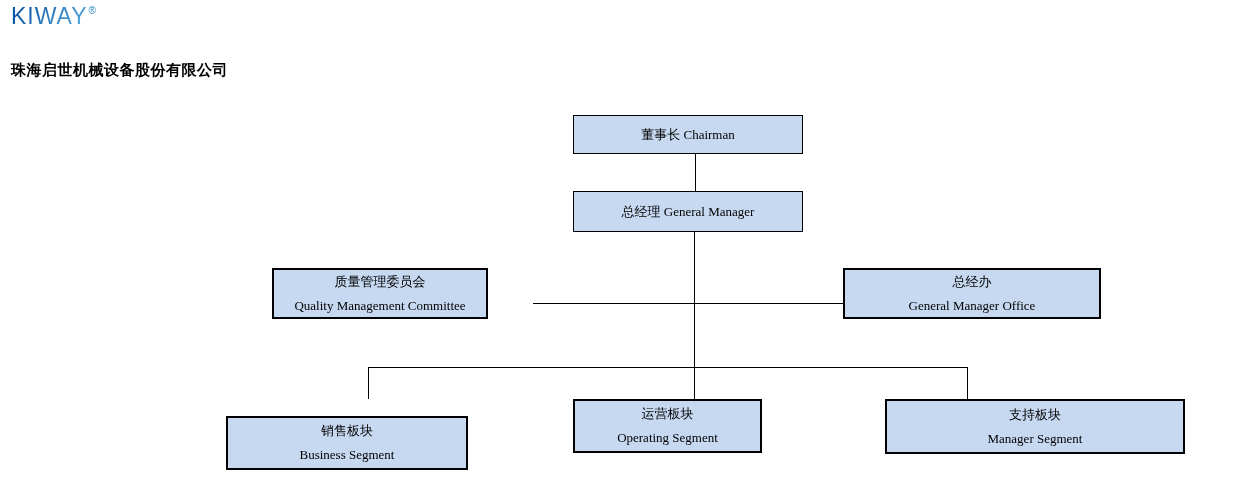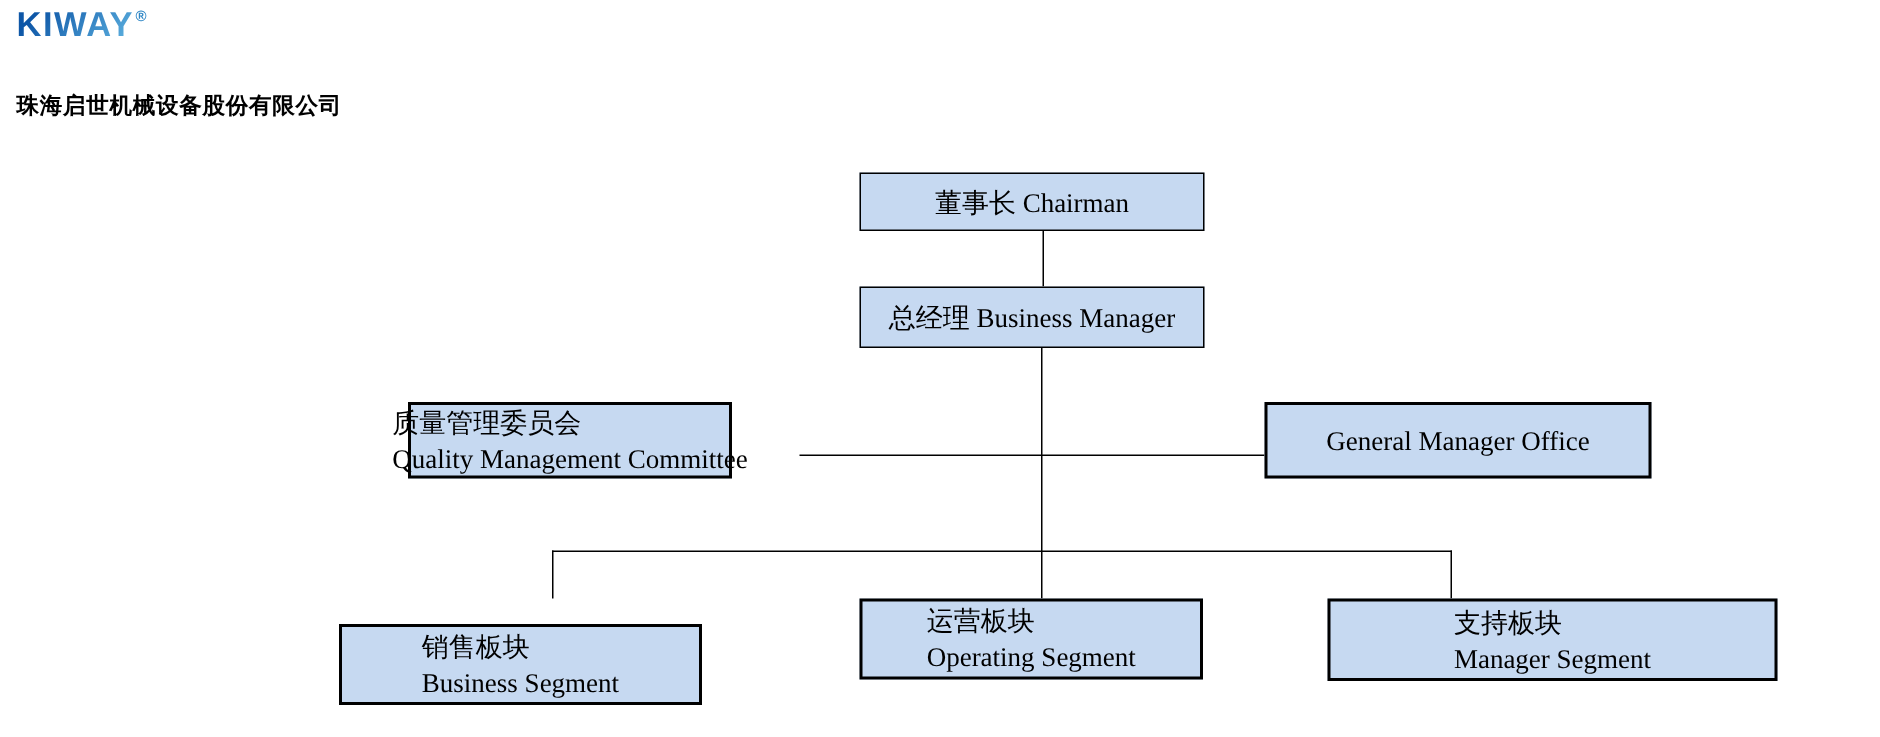--- a/index.html
+++ b/index.html
@@ -19,21 +19,21 @@
     height:491px;
     background:var(--background);
     overflow:hidden;
     font-family:"Liberation Serif", serif;
     color:var(--text);
   }
   
   .logo{
     position:absolute;left:11px;top:3px;
     font-family:"Liberation Sans", sans-serif;
-    font-weight:bold;
+    font-weight:normal;
     white-space:nowrap;
   }
   .logo-text{
     font-size:23px;
     letter-spacing:1px;
     background:linear-gradient(135deg, var(--logo-blue-dark) 20%, var(--logo-blue-light) 90%);
     -webkit-background-clip:text;
     background-clip:text;
     color:#1565ae;
   }
@@ -58,32 +58,32 @@
   }
   
   .node{
     position:absolute;
     box-sizing:border-box;
     background:var(--box-fill);
     border:1px solid var(--box-border);
     display:flex;
     align-items:center;
     justify-content:center;
-    text-align:left;
-    font-size:18px;
+    text-align:center;
+    font-size:13px;
   }
   .node.thick{border-width:2px;}
   .labelrow span{white-space:nowrap;}
   .two-line .zh,.two-line .en{line-height:24px;white-space:nowrap;}
   .n-chairman{left:573px;top:115px;width:230px;height:39px;}
   .n-gm{left:573px;top:191px;width:230px;height:41px;}
   .n-qmc{left:272px;top:268px;width:216px;height:51px;}
   .n-gmo{left:843px;top:268px;width:258px;height:51px;}
   .n-biz{left:226px;top:416px;width:242px;height:54px;}
-  .n-ops{left:573px;top:399px;width:229px;height:54px;}
+  .n-ops{left:573px;top:399px;width:189px;height:54px;}
   .n-sup{left:885px;top:399px;width:300px;height:55px;}
   
   .cline{position:absolute;background:var(--connector);}
   .v{width:1px;}
   .h{height:1px;}
 </style>
 </head>
 <body>
 
 <div class="page">
@@ -103,33 +103,34 @@
   <div class="node n-chairman">
     <div class="labelrow">
       <span>董事长</span>
       <span>Chairman</span>
     </div>
   </div>
 
   <div class="node n-gm">
     <div class="labelrow">
       <span>总经理</span>
-      <span>Business Manager</span>
+      <span>General Manager</span>
     </div>
   </div>
 
   <div class="node two-line thick n-qmc">
     <div>
       <div class="zh">质量管理委员会</div>
       <div class="en">Quality Management Committee</div>
     </div>
   </div>
 
   <div class="node two-line thick n-gmo">
     <div>
+      <div class="zh">总经办</div>
       <div class="en">General Manager Office</div>
     </div>
   </div>
 
   <div class="node two-line thick n-biz">
     <div>
       <div class="zh">销售板块</div>
       <div class="en">Business Segment</div>
     </div>
   </div>

